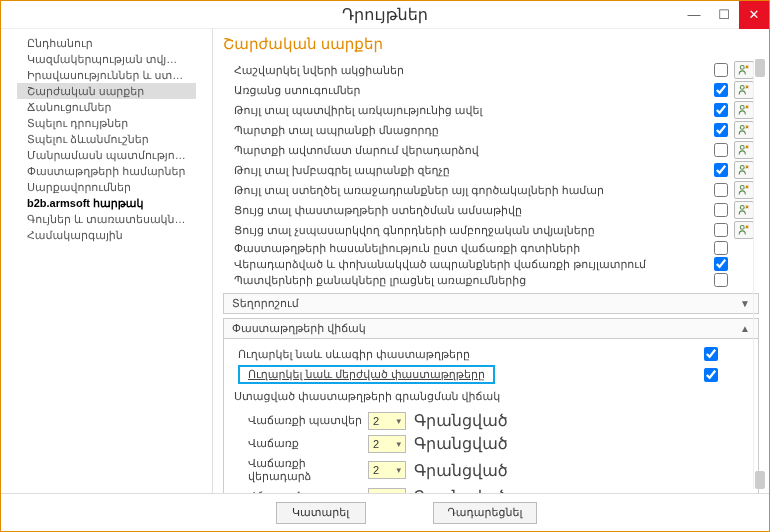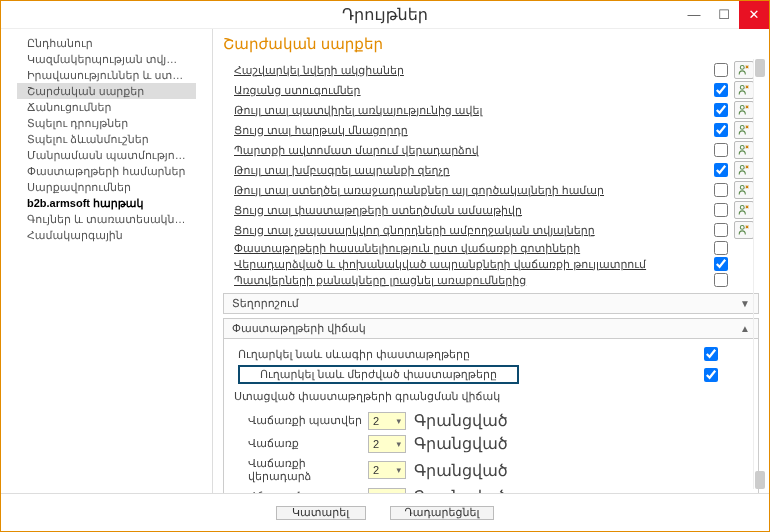--- a/index.html
+++ b/index.html
@@ -10,40 +10,40 @@
   .win-controls { display: flex; }
   .win-btn { width: 30px; height: 28px; display: flex; align-items: center; justify-content: center; font-size: 13px; color: #555; }
   .win-btn.close { background: #e81123; color: #fff; }
   .body { flex: 1; display: flex; overflow: hidden; }
   .sidebar { width: 212px; border-right: 1px solid #ddd; padding: 6px 16px; overflow: hidden; }
   .nav-item { padding: 1.5px 10px; font-size: 11px; color: #555; cursor: pointer; white-space: nowrap; overflow: hidden; text-overflow: ellipsis; }
   .nav-item.selected { background: #ddd; }
   .nav-item.bold { font-weight: bold; color: #000; }
   .main { flex: 1; padding: 6px 10px 0 10px; overflow-y: auto; position:relative; }
   .main-title { color: #e28b00; font-size: 15px; font-weight: normal; margin: 0 0 6px 0; }
-  .rows { border: 1px solid transparent; text-decoration: underline; }
+  .rows { border: 1px solid transparent; }
   .row { display: flex; align-items: center; padding: 1px 0; }
   .row-label { flex: 1; padding-left: 10px; font-size: 11px; color: #444; }
   .chk { width: 14px; height: 14px; margin: 0 6px; }
   .icon-btn { width: 20px; height: 18px; border: 1px solid #bbb; border-radius: 2px; display: flex; align-items: center; justify-content: center; margin-right: 4px; background: #f8f8f8; }
   .icon-btn svg { width: 14px; height: 14px; }
   .section-bar { border: 1px solid #ccc; background: #fafafa; padding: 3px 8px; margin-top: 4px; display:flex; justify-content:space-between; align-items:center; font-size:11px; color:#444;}
   .section-bar .arrow { font-size:10px; color:#666; }
   .subgroup { border: 1px solid #ccc; border-top: none; padding: 6px 10px; }
-  .highlight-box { border: 2px solid #0c4a6e; padding: 1px 20px; display:inline-block; }
+  .highlight-box { border: 2px solid #0ea5e9; padding: 1px 8px; display:inline-block;text-decoration:underline; }
   .sub-row { display:flex; align-items:center; padding:2px 0; }
   .sub-row .row-label { padding-left: 4px; }
   .group-title { font-size:11px; color:#444; margin: 4px 0 6px 0; }
   .state-row { display:flex; align-items:center; padding:2px 0 2px 14px; }
   .state-label { width: 120px; font-size:11px; color:#444; }
   .num-select { width: 38px; height:18px; border:1px solid #bbb; background:#ffffcc; text-align:center; margin-right:8px; display:flex; align-items:center; justify-content:space-between; padding:0 4px; font-size:11px;}
   .num-select .dd { font-size:9px; color:#666; }
   .state-value { font-size:16px; color:#444; }
   .footer { height: 38px; border-top: 1px solid #ddd; display:flex; align-items:center; justify-content:center; gap:24px; }
-  .btn { min-width: 90px; height:14px; border:1px solid #bbb; background:#f4f4f4; font-size:11px; display:flex; align-items:center; justify-content:center; padding:0 14px; }
+  .btn { min-width: 90px; height:22px; border:1px solid #bbb; background:#f4f4f4; font-size:11px; display:flex; align-items:center; justify-content:center; padding:0 14px;margin-left:43px; }
   .scroll-hint { position:absolute; right:2px; top:30px; bottom:4px; width:14px; border-left:1px solid #eee; }
   .scroll-thumb { position:absolute; right:2px; width:10px; height:18px; background:#ccc; border-radius:2px; }
 </style>
 </head>
 <body>
 
 <div class="window">
   <div class="titlebar">
     <div style="width:90px"></div>
     <div class="title">Դրույթներ</div>
@@ -102,21 +102,21 @@
             <input type="checkbox" class="chk" checked="" style="">
             <div class="icon-btn">
               <svg viewBox="0 0 16 16">
                 <circle cx="6" cy="5" r="2.2" fill="none" stroke="#5a8a4a" stroke-width="1.2"></circle>
                 <path d="M2.5 13c0-2.4 1.8-4 3.5-4s3.5 1.6 3.5 4" fill="none" stroke="#5a8a4a" stroke-width="1.2"></path>
                 <path d="M10 3l3 3M13 3l-3 3" stroke="#cc7a00" stroke-width="1.2"></path>
               </svg>
             </div>
           </div>
           <div class="row">
-            <span class="row-label">Ցույց տալ հարթակ մնացորդը</span>
+            <span class="row-label">Պարտքի տալ ապրանքի մնացորդը</span>
             <input type="checkbox" class="chk" checked="" style="">
             <div class="icon-btn">
               <svg viewBox="0 0 16 16">
                 <circle cx="6" cy="5" r="2.2" fill="none" stroke="#5a8a4a" stroke-width="1.2"></circle>
                 <path d="M2.5 13c0-2.4 1.8-4 3.5-4s3.5 1.6 3.5 4" fill="none" stroke="#5a8a4a" stroke-width="1.2"></path>
                 <path d="M10 3l3 3M13 3l-3 3" stroke="#cc7a00" stroke-width="1.2"></path>
               </svg>
             </div>
           </div>
           <div class="row">

